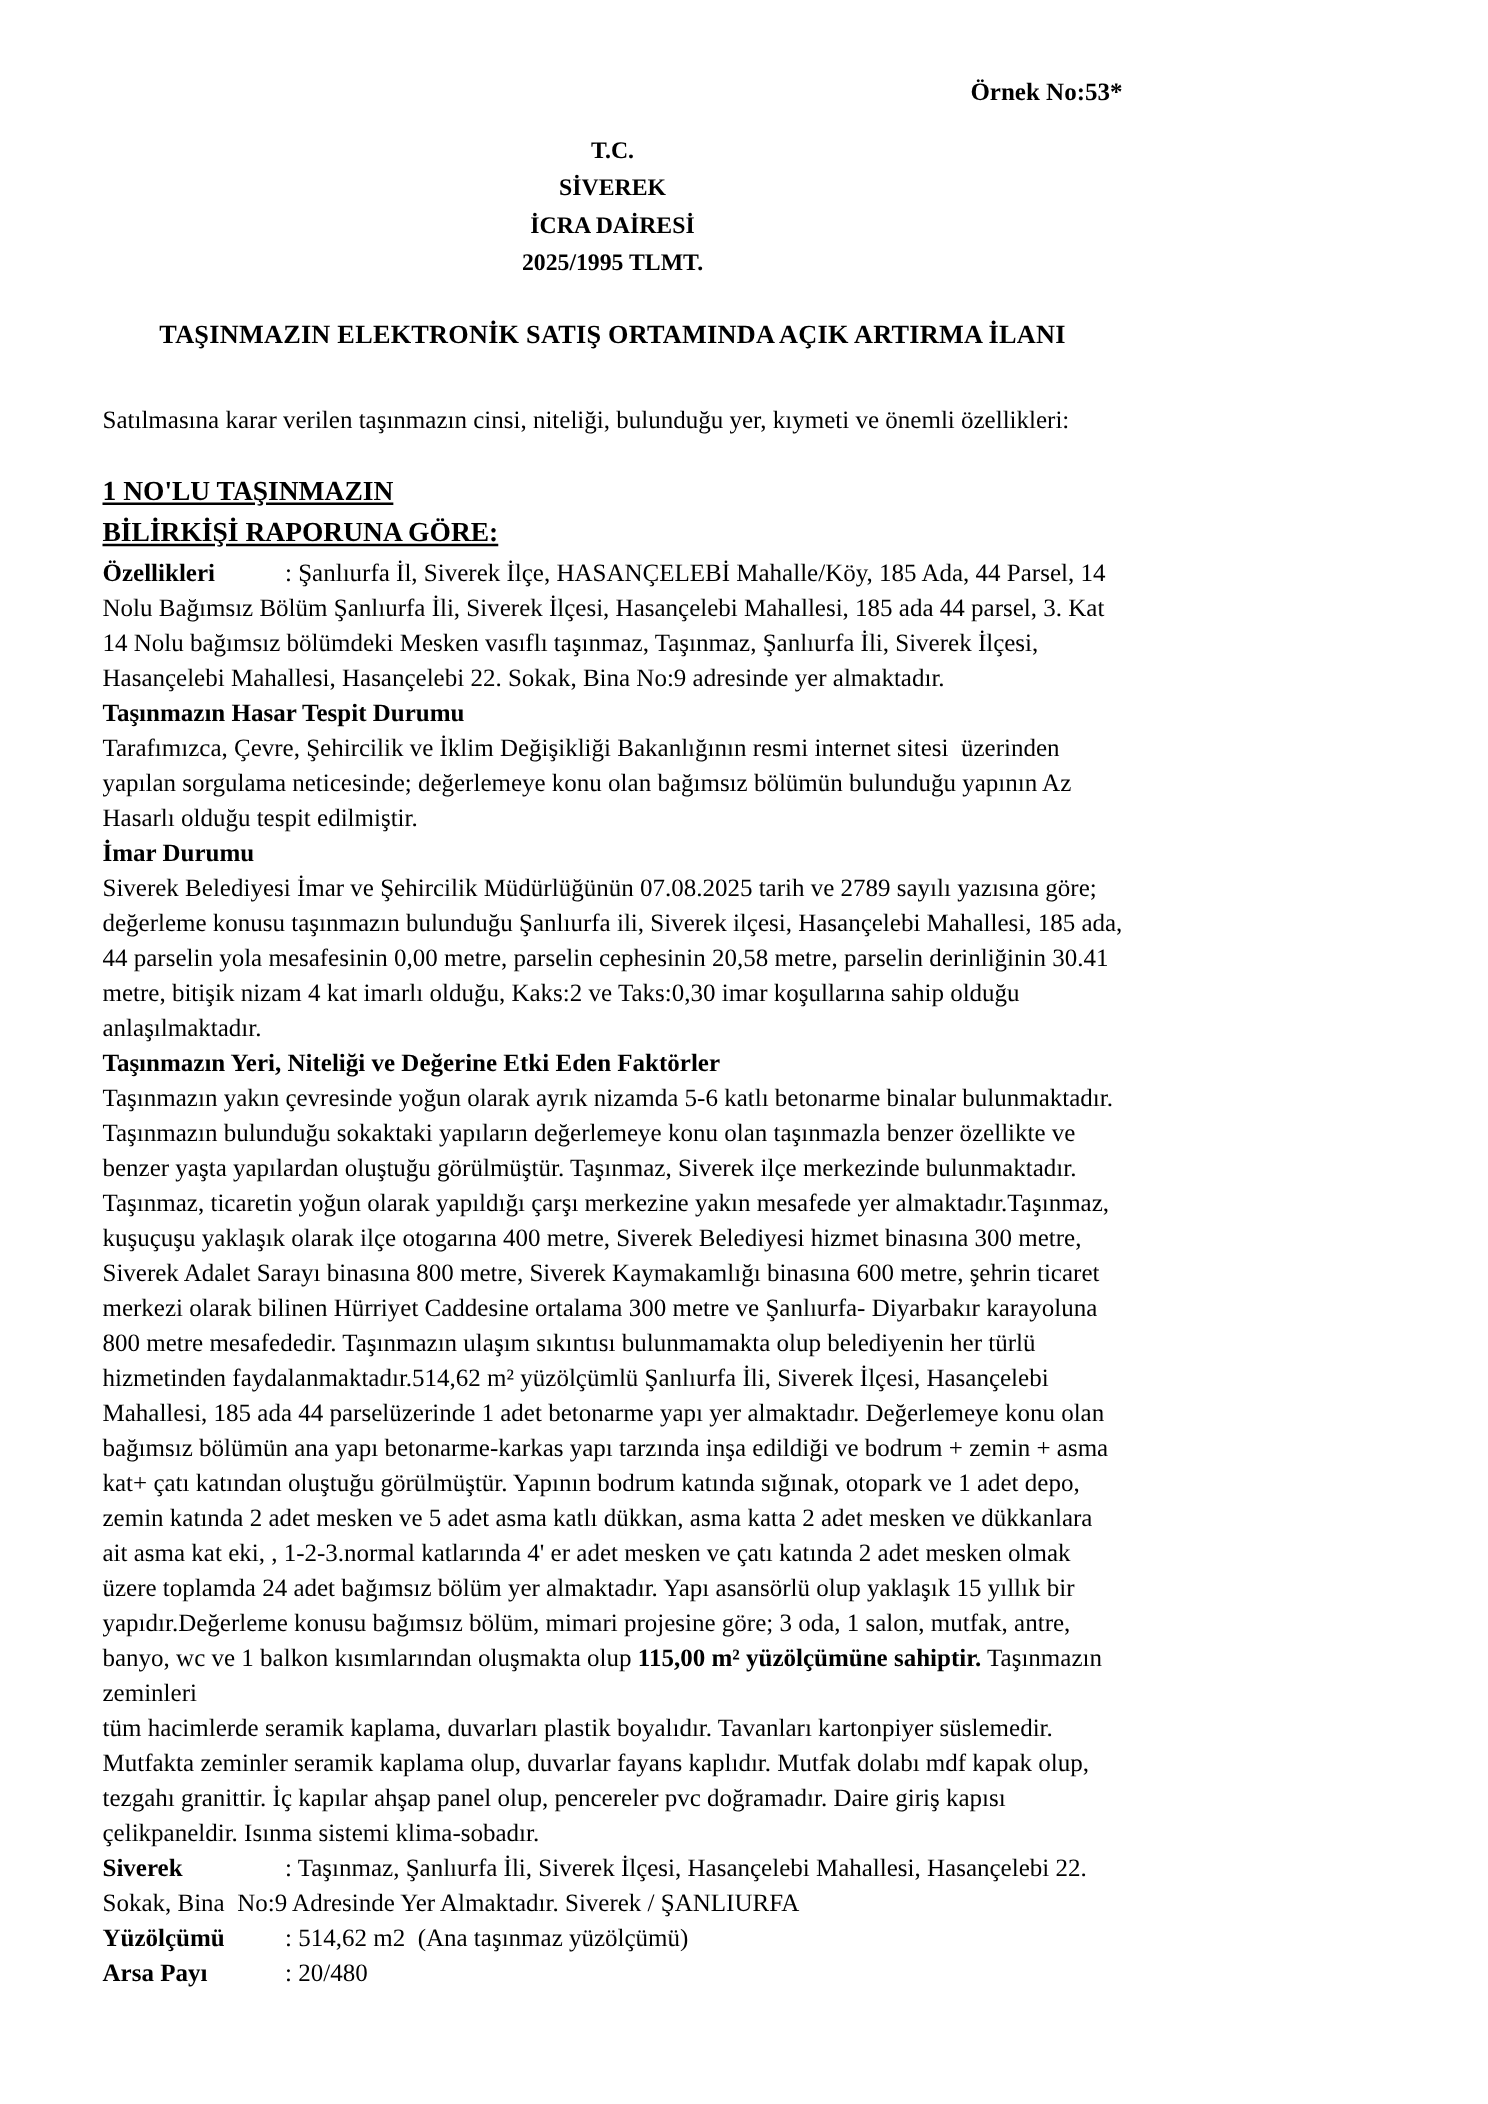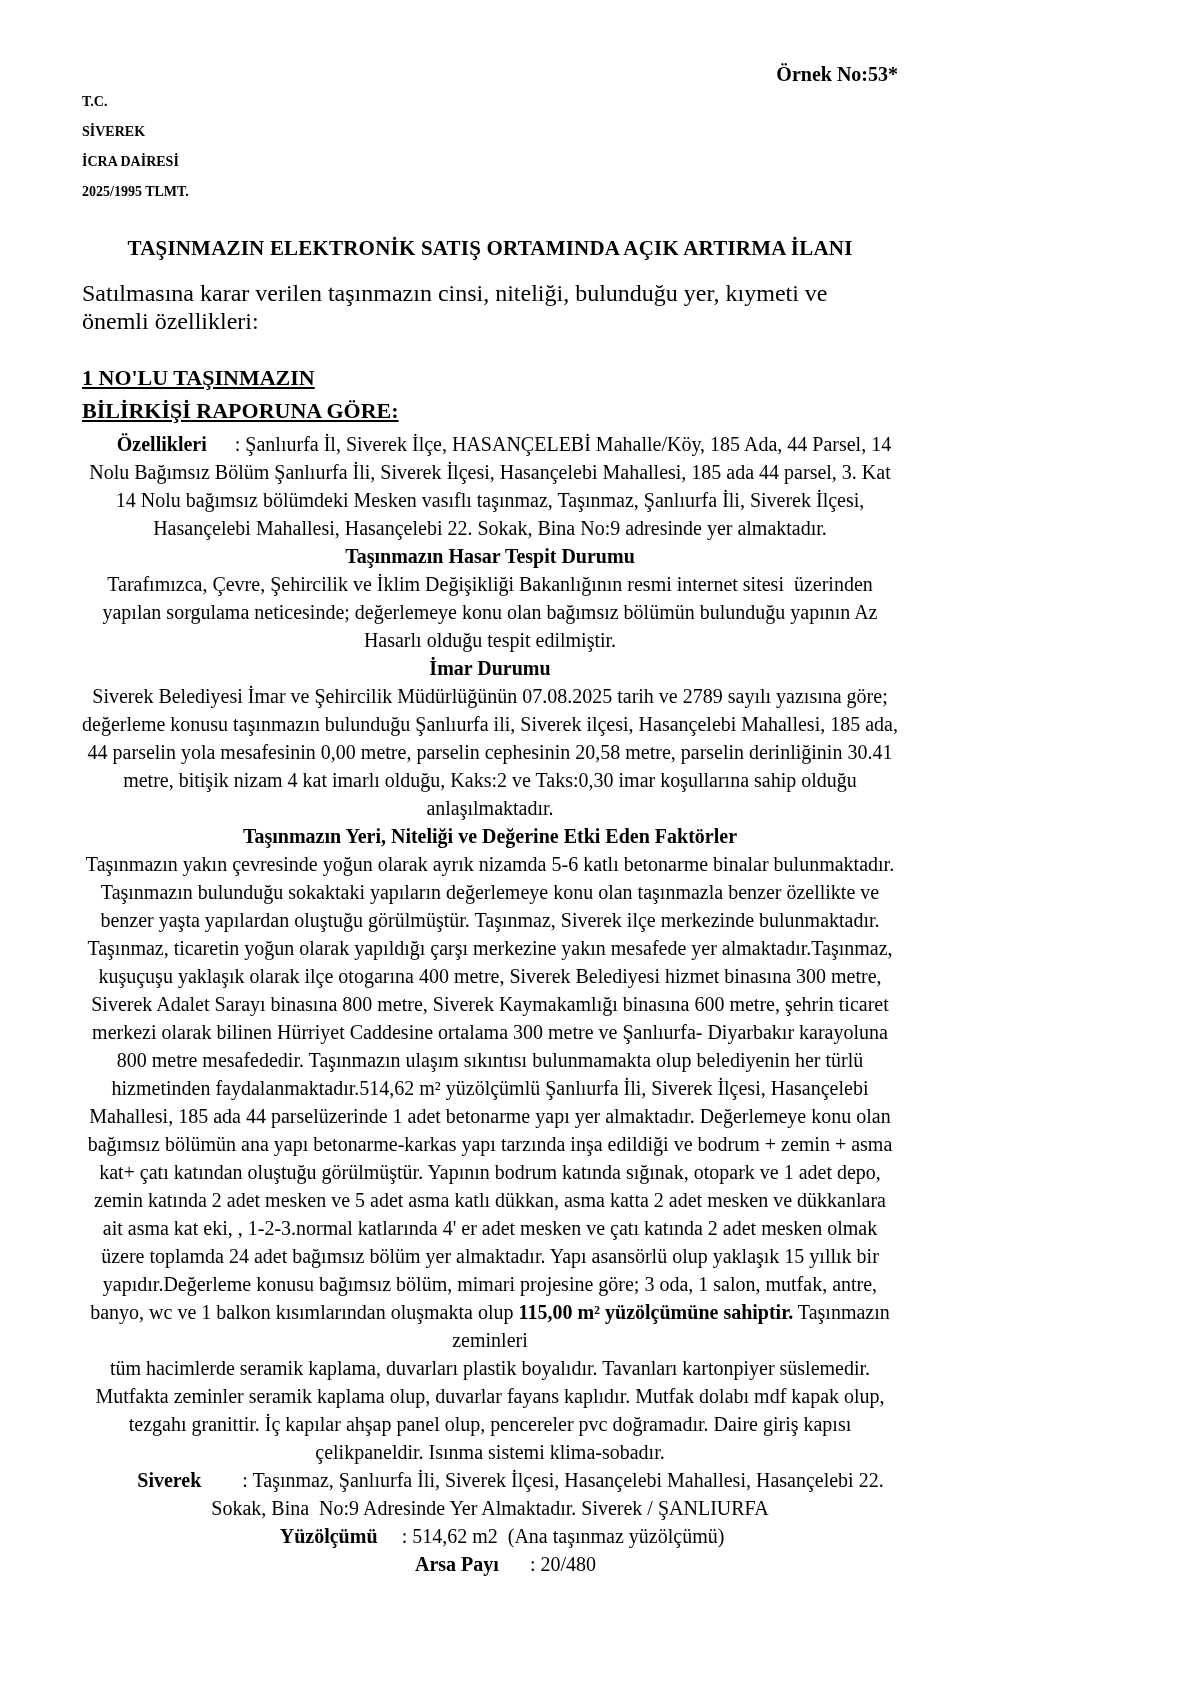--- a/index.html
+++ b/index.html
@@ -1,25 +1,25 @@
 <!DOCTYPE html>
 <html><head>
 <meta charset="utf-8">
 <style>
   html,body{margin:0;padding:0;background:#ffffff;}
   body{width:1190px;height:1683px;position:relative;font-family:"Liberation Serif",serif;color:#000;}
   .page{position:relative;width:980px;height:1683px;overflow:hidden;}
   .inner{padding:62px 82px 0 82px;}
   .ornek{font-weight:bold;font-size:20px;line-height:24px;text-align:right;}
-  .court-block{margin-top:1px;font-weight:bold;font-size:14px;line-height:30px;}
+  .court-block{margin-top:20px;text-align:center;font-weight:bold;font-size:19px;line-height:30px;}
   .main-title{margin-top:26px;text-align:center;font-weight:bold;font-size:21px;line-height:30px;letter-spacing:0.2px;}
-  .intro{margin-top:16px;font-size:24px;line-height:28px;white-space:pre-wrap;}
+  .intro{margin-top:40px;font-size:20px;line-height:28px;white-space:pre-wrap;}
   .big-headings{margin-top:26px;font-size:22px;font-weight:bold;line-height:33px;}
   .big-headings .u{text-decoration:underline;}
-  .content{margin-top:3px;font-size:20px;line-height:28px;text-align:center;}
+  .content{margin-top:3px;font-size:20px;line-height:28px;}
   .content p{margin:0;white-space:pre-wrap;}
   .sec-h{font-weight:bold;margin:0;}
   .lbl{display:inline-block;min-width:146px;font-weight:bold;white-space:pre-wrap;}
   .hl{font-weight:bold;}
   .row{margin:0;white-space:pre-wrap;}
   .gap6{margin-top:6px;}
   .qr{position:absolute;left:1090px;top:1597px;width:63px;height:63px;}
   .footer{position:absolute;left:82px;top:1729px;width:994px;}
   .footer-line{border-top:3px double #000;height:0;}
   .footer-text{margin-top:3px;font-size:14.5px;line-height:18px;white-space:nowrap;}

